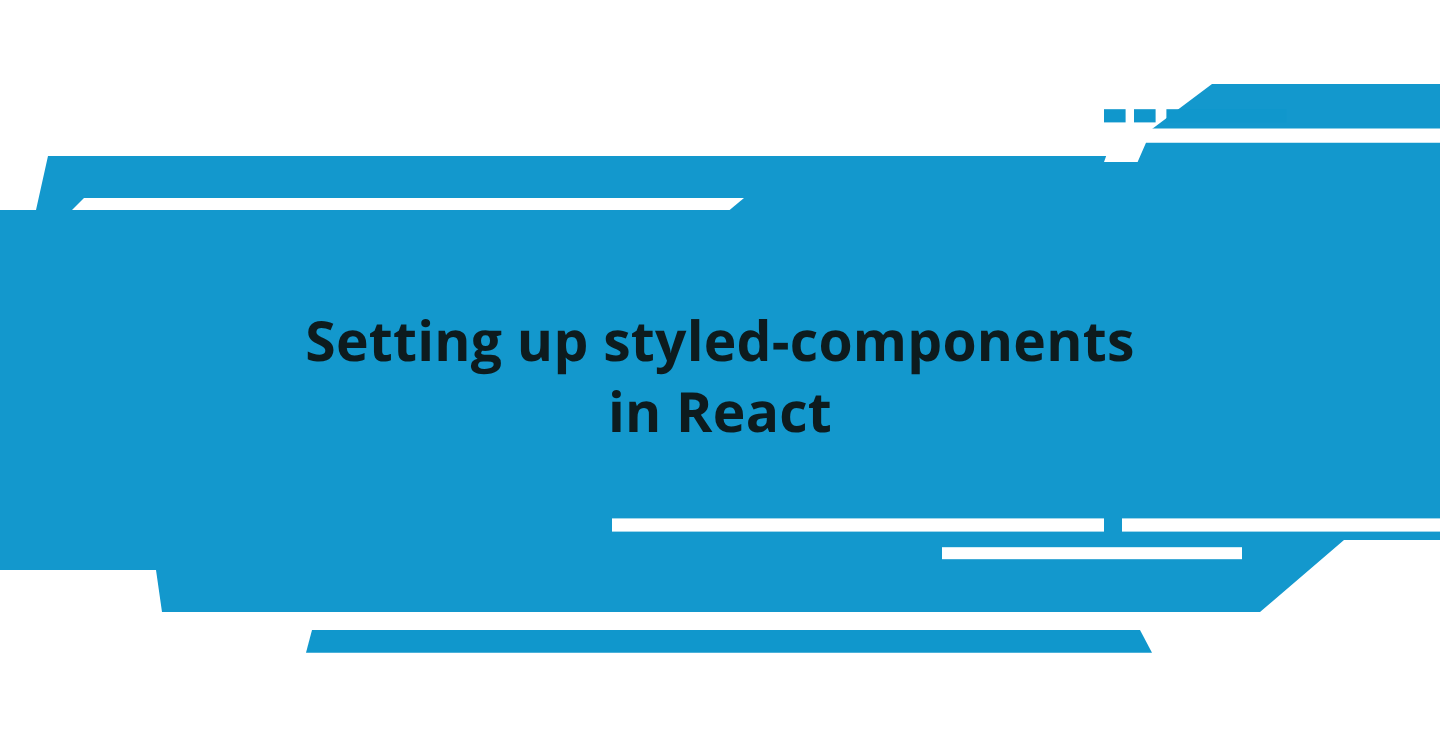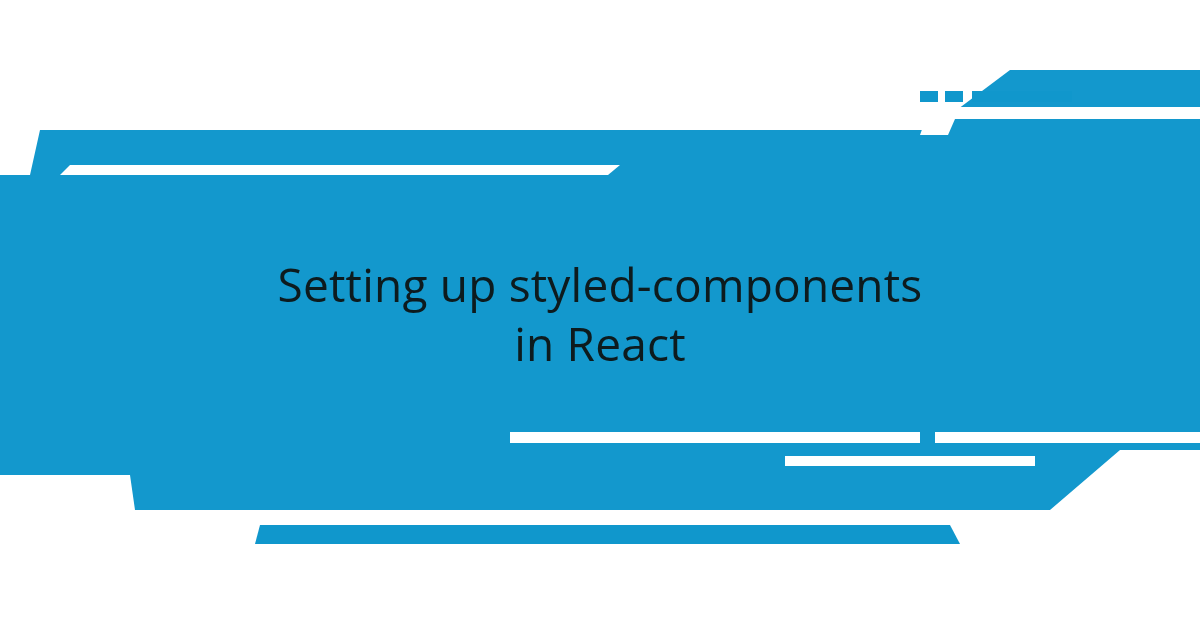--- a/index.html
+++ b/index.html
@@ -15,21 +15,21 @@
       width: 1200px;
       height: 630px;
     }
     .title {
       position: absolute;
       top: 255px;
       left: 0;
       right: 0;
       text-align: center;
       font-size: 46px;
-      font-weight: 400;
+      font-weight: 700;
       line-height: 1.28;
       color: #0d1b1e;
       letter-spacing: 0.2px;
       white-space: pre-line;
     }
   </style>
 </head>
 <body>
 
 <svg class="canvas" viewBox="0 0 1200 630" preserveAspectRatio="none">

